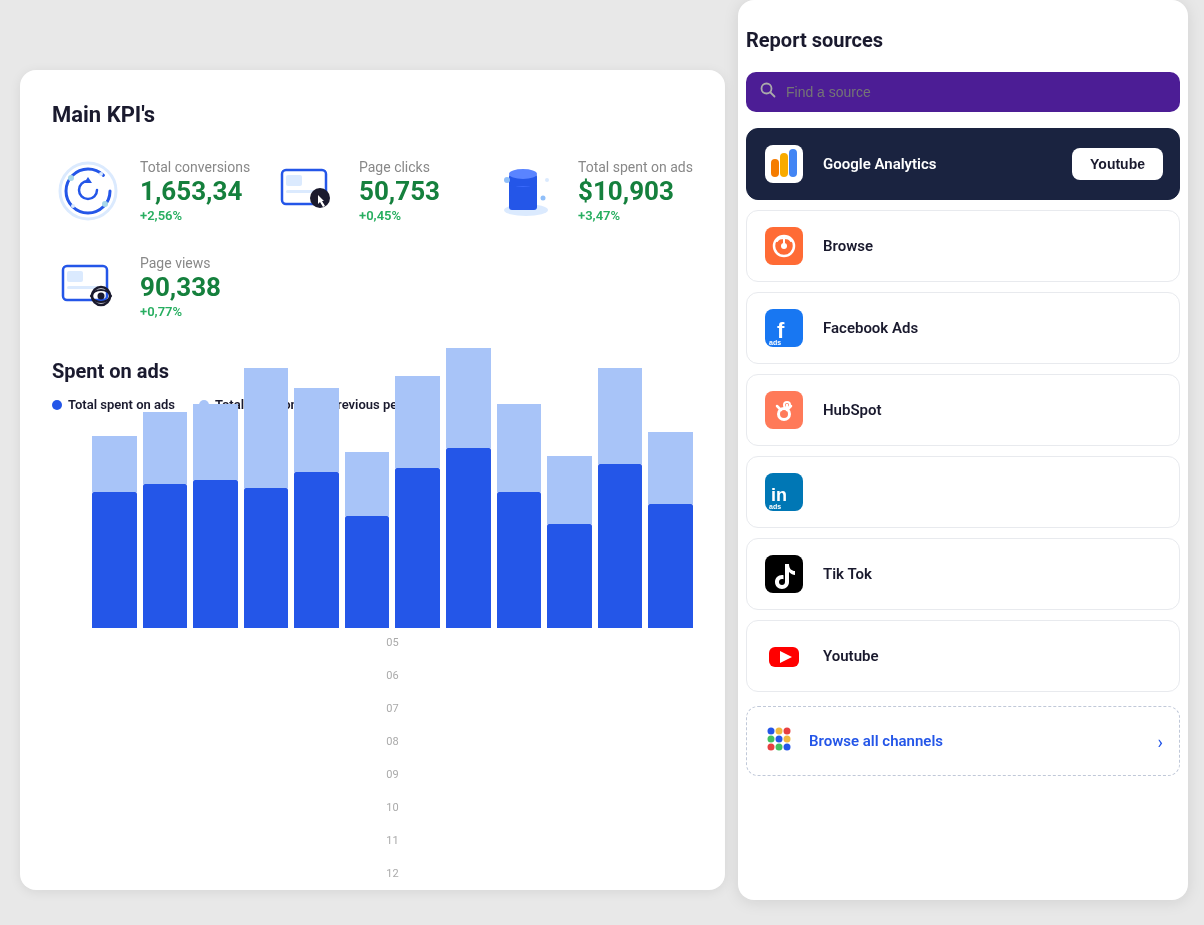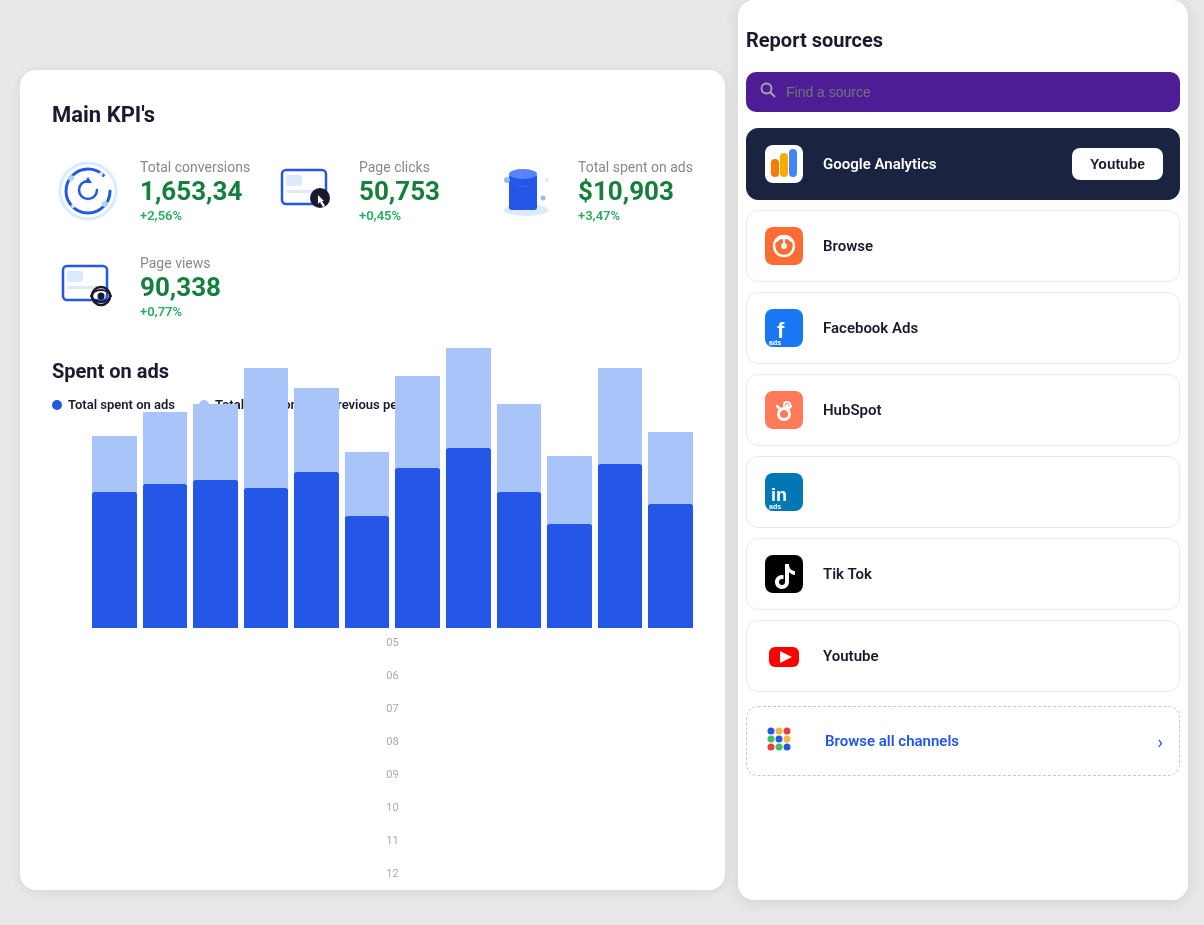--- a/index.html
+++ b/index.html
@@ -266,21 +266,21 @@
       border-radius: 8px;
       padding: 8px 18px;
       font-size: 14px;
       font-weight: 600;
       cursor: pointer;
     }
 
     .browse-all {
       display: flex;
       align-items: center;
-      gap: 30px;
+      gap: 14px;
       padding: 16px 16px;
       border: 1.5px dashed #c0c8d8;
       border-radius: 12px;
       margin-top: 14px;
       cursor: pointer;
     }
     .browse-all-text {
       font-size: 15px;
       font-weight: 600;
       color: #2456e8;

